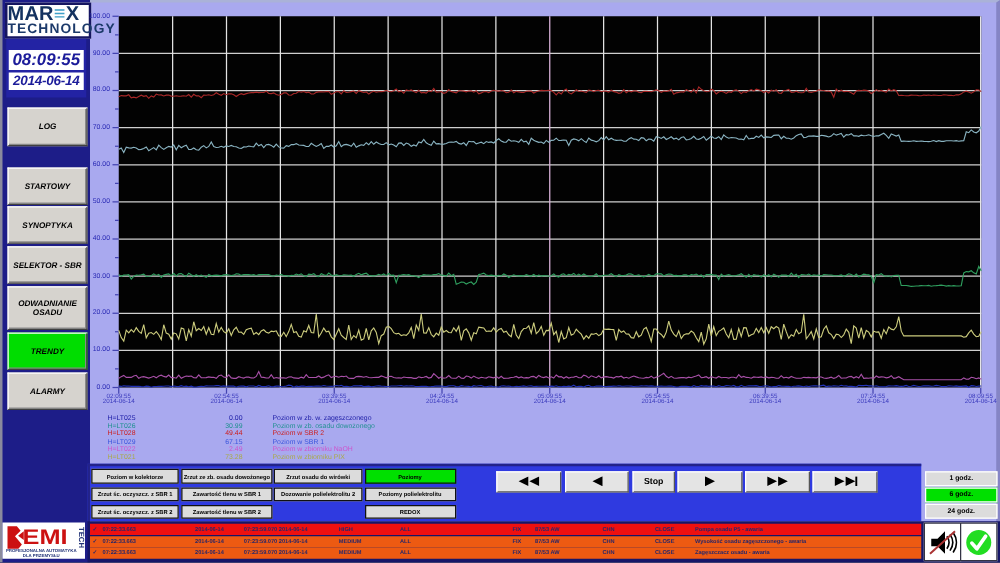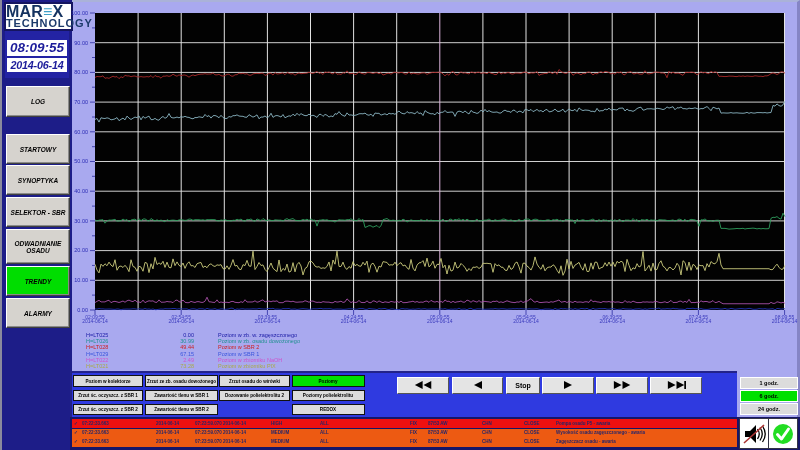--- a/index.html
+++ b/index.html
@@ -276,20 +276,30 @@
       <span style="left:84px">2014-06-14</span>
 <span style="left:123px">07:23:59.070 2014-06-14</span>
       <span style="left:199px">MEDIUM</span>
       <span style="left:248px">ALL</span>
 <span style="left:338px">FIX</span>
       <span style="left:356px">87/53 AW</span>
       <span style="left:410px">CHN</span>
 <span style="left:452px">CLOSE</span>
       <span style="left:484px">Zagęszczacz osadu - awaria</span>
     </div>
+<div id="emi">
+ <svg width="66" height="29" viewBox="0 0 66 29">
+  <path d="M4 3 h7.5 l3 3.5 -4.5 4.5 5.5 6.5 -2.8 3.5 h-8.7 Z" fill="#cc1111"></path>
+  <path d="M12.5 10.5 l4.5 -3.5 v7 Z" fill="#cc1111"></path>
+  <text x="16" y="17.5" font-family="Liberation Sans" font-size="17" font-weight="bold" fill="#cc1111" textLength="36" lengthAdjust="spacingAndGlyphs">EMI</text>
+  <text x="61.5" y="3.5" font-family="Liberation Sans" font-size="6" font-weight="bold" fill="#223377" transform="rotate(90 61.5 3.5)" textLength="17" lengthAdjust="spacingAndGlyphs">TECH</text>
+  <text x="31" y="23.5" font-family="Liberation Sans" font-size="3.5" font-weight="bold" fill="#223377" text-anchor="middle">PROFESJONALNA AUTOMATYKA</text>
+  <text x="31" y="27.5" font-family="Liberation Sans" font-size="3.5" font-weight="bold" fill="#223377" text-anchor="middle">DLA PRZEMYSŁU</text>
+ </svg>
+</div>
 <div class="sqbtn" style="left:739px;top:418px">
  <svg width="24" height="24" viewBox="0 0 24 24">
   <path d="M3 9 h5 l6-6 v18 l-6-6 H3 Z" fill="#000"></path>
   <path d="M15.5 7 q3.5 5 0 10 M18 5.5 q4.5 6.5 0 13 M20.5 4 q5.5 8 0 16" stroke="#000" stroke-width="1.3" fill="none"></path>
   <line x1="2" y1="21" x2="22" y2="3" stroke="#a33" stroke-width="1.6"></line>
  </svg>
 </div>
 <div class="sqbtn" style="left:768px;top:418px">
  <svg width="24" height="24" viewBox="0 0 24 24">
   <circle cx="12" cy="12" r="10" fill="#22dd22"></circle>

